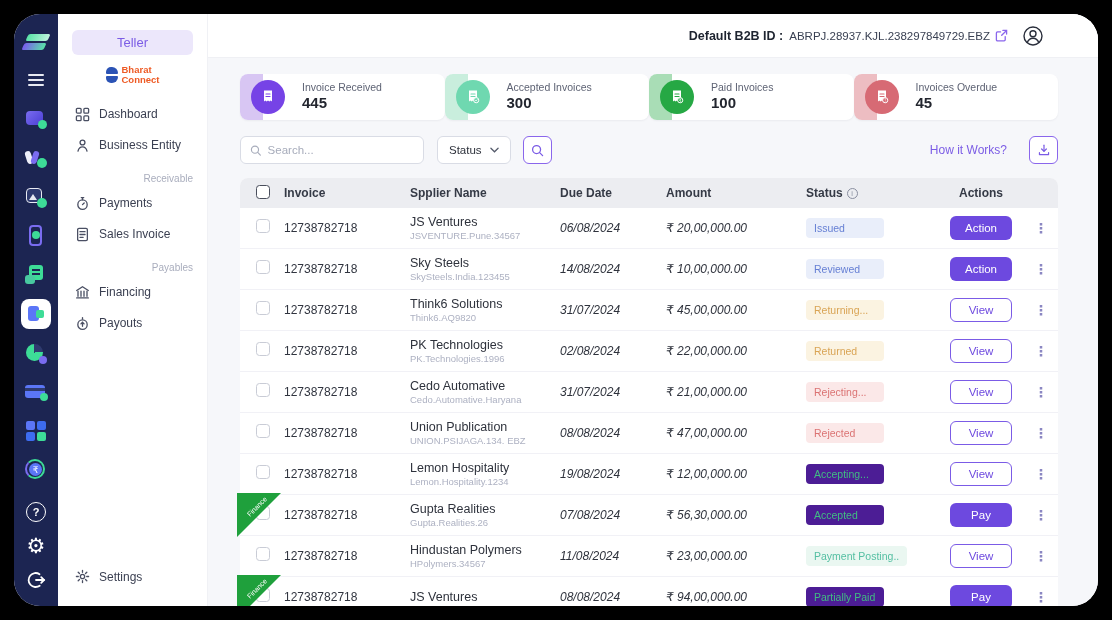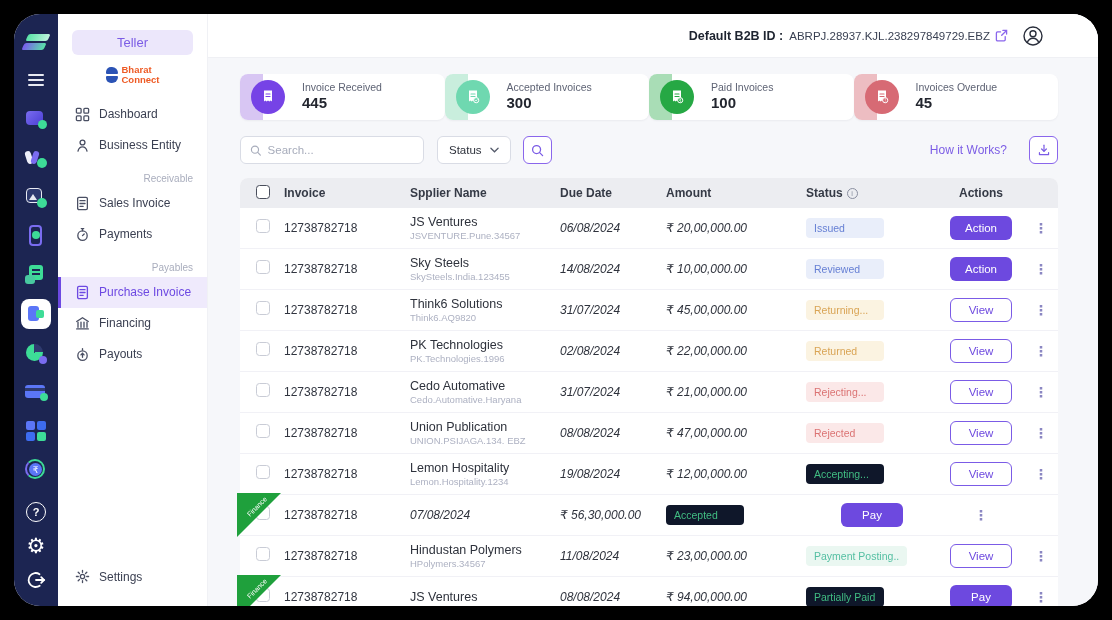--- a/index.html
+++ b/index.html
@@ -92,21 +92,21 @@
   .thead .cb { border-color:#494E5C; }
   .c-inv { font-size:12px; color:#30343F; }
   .c-sup .sname { display:block; font-size:12.5px; color:#2E323C; }
   .c-sup .sid { display:block; font-size:9.5px; color:#ADB1C2; margin-top:1px; }
   .c-txt { font-size:12px; color:#2E323C;font-style:italic; }
   .c-status { text-align:left; }
   .badge { display:inline-block; min-width:78px; padding:4px 8px; border-radius:4px; font-size:10.5px; }
   .st-blue   { background:#E9EEFA; color:#657FD4; }
   .st-orange { background:#FBF3E1; color:#D9A455; }
   .st-red    { background:#FBE8E8; color:#DB7373; }
-  .st-green  { background:#0f172a; color:#41BD83; }
+  .st-green  { background:#4c1d95; color:#41BD83; }
   .st-teal   { background:#EAF7F1; color:#54BFA2; }
   .c-act { text-align:center; }
   .btn { height:24px; min-width:62px; border-radius:6px; font-size:11.5px; cursor:pointer;
     font-family:inherit; }
   .btn-fill { background:#6D49DF; color:#fff; border:none; }
   .btn-outline { background:#fff; color:#6D49DF; border:1px solid #7B5BE6; }
   .kebab { color:#8B87C2; font-size:14px; font-weight:bold; cursor:pointer; text-align:center; }
   .ribbon { position:absolute; left:-3px; top:-2px; width:44px; height:44px;
     clip-path:polygon(0 0,100% 0,0 100%); background:#1FA03C; z-index:2; }
   .ribbon span { position:absolute; left:-2px; top:10px; width:44px; text-align:center; color:#fff;
@@ -214,41 +214,34 @@
       <svg width="15" height="15" viewBox="0 0 16 16" fill="none" stroke="currentColor" stroke-width="1.4" stroke-linecap="round">
         <circle cx="8" cy="4.8" r="2.6"></circle>
           <path d="M3.2 14c.7-3.1 2.5-4.5 4.8-4.5s4.1 1.4 4.8 4.5"></path>
       </svg>
       <span>Business Entity</span>
     </div>
 
     <div class="nav-section">Receivable</div>
     <div class="nav-item">
       <svg width="15" height="15" viewBox="0 0 16 16" fill="none" stroke="currentColor" stroke-width="1.4" stroke-linecap="round">
-        <rect x="2.8" y="1.5" width="10.4" height="13" rx="1.5"></rect>
-          <path d="M5.3 5h5.4M5.3 8h5.4M5.3 11h3.4"></path>
-      </svg>
-      <span>Sales Invoice</span>
-    </div>
-    <div class="nav-item">
-      <svg width="15" height="15" viewBox="0 0 16 16" fill="none" stroke="currentColor" stroke-width="1.4" stroke-linecap="round">
         <circle cx="8" cy="9.2" r="5"></circle>
           <path d="M8 9.2l1.8-1.8M6.7 1.7h2.6M8 1.7v2.3"></path>
       </svg>
       <span>Payments</span>
     </div>
-
-    <div class="nav-section">Payables</div>
-    <div class="nav-item active">
+    <div class="nav-item">
       <svg width="15" height="15" viewBox="0 0 16 16" fill="none" stroke="currentColor" stroke-width="1.4" stroke-linecap="round">
         <rect x="2.8" y="1.5" width="10.4" height="13" rx="1.5"></rect>
           <path d="M5.3 5h5.4M5.3 8h5.4M5.3 11h3.4"></path>
       </svg>
-      <span>Purchase Invoice</span>
-    </div>
+      <span>Sales Invoice</span>
+    </div>
+
+    <div class="nav-section">Payables</div>
     <div class="nav-item">
       <svg width="15" height="15" viewBox="0 0 16 16" fill="none" stroke="currentColor" stroke-width="1.4" stroke-linecap="round">
         <path d="M1.8 5.8L8 1.8l6.2 4"></path>
           <path d="M3.2 6.5v5.5M6.4 6.5v5.5M9.6 6.5v5.5M12.8 6.5v5.5M1.8 13.8h12.4"></path>
       </svg>
       <span>Financing</span>
     </div>
     <div class="nav-item">
       <svg width="15" height="15" viewBox="0 0 16 16" fill="none" stroke="currentColor" stroke-width="1.4" stroke-linecap="round">
         <circle cx="8" cy="9.2" r="5"></circle>
@@ -481,20 +474,24 @@
           <span class="c-act"><button class="btn btn-outline">View</button></span>
           <span class="kebab">⋮</span>
         </div>
 
         <div class="tgrid trow">
           <span class="ribbon">
               <span>Finance</span>
             </span>
           <span><span class="cb"></span></span>
           <span class="c-inv">12738782718</span>
+          <span class="c-sup">
+              <span class="sname">Gupta Realities</span>
+              <span class="sid">Gupta.Realities.26</span>
+            </span>
           <span class="c-txt">07/08/2024</span>
           <span class="c-txt">₹ 56,30,000.00</span>
           <span class="c-status"><span class="badge st-green">Accepted</span></span>
           <span class="c-act"><button class="btn btn-fill">Pay</button></span>
           <span class="kebab">⋮</span>
         </div>
 
         <div class="tgrid trow">
           <span><span class="cb"></span></span>
           <span class="c-inv">12738782718</span>

